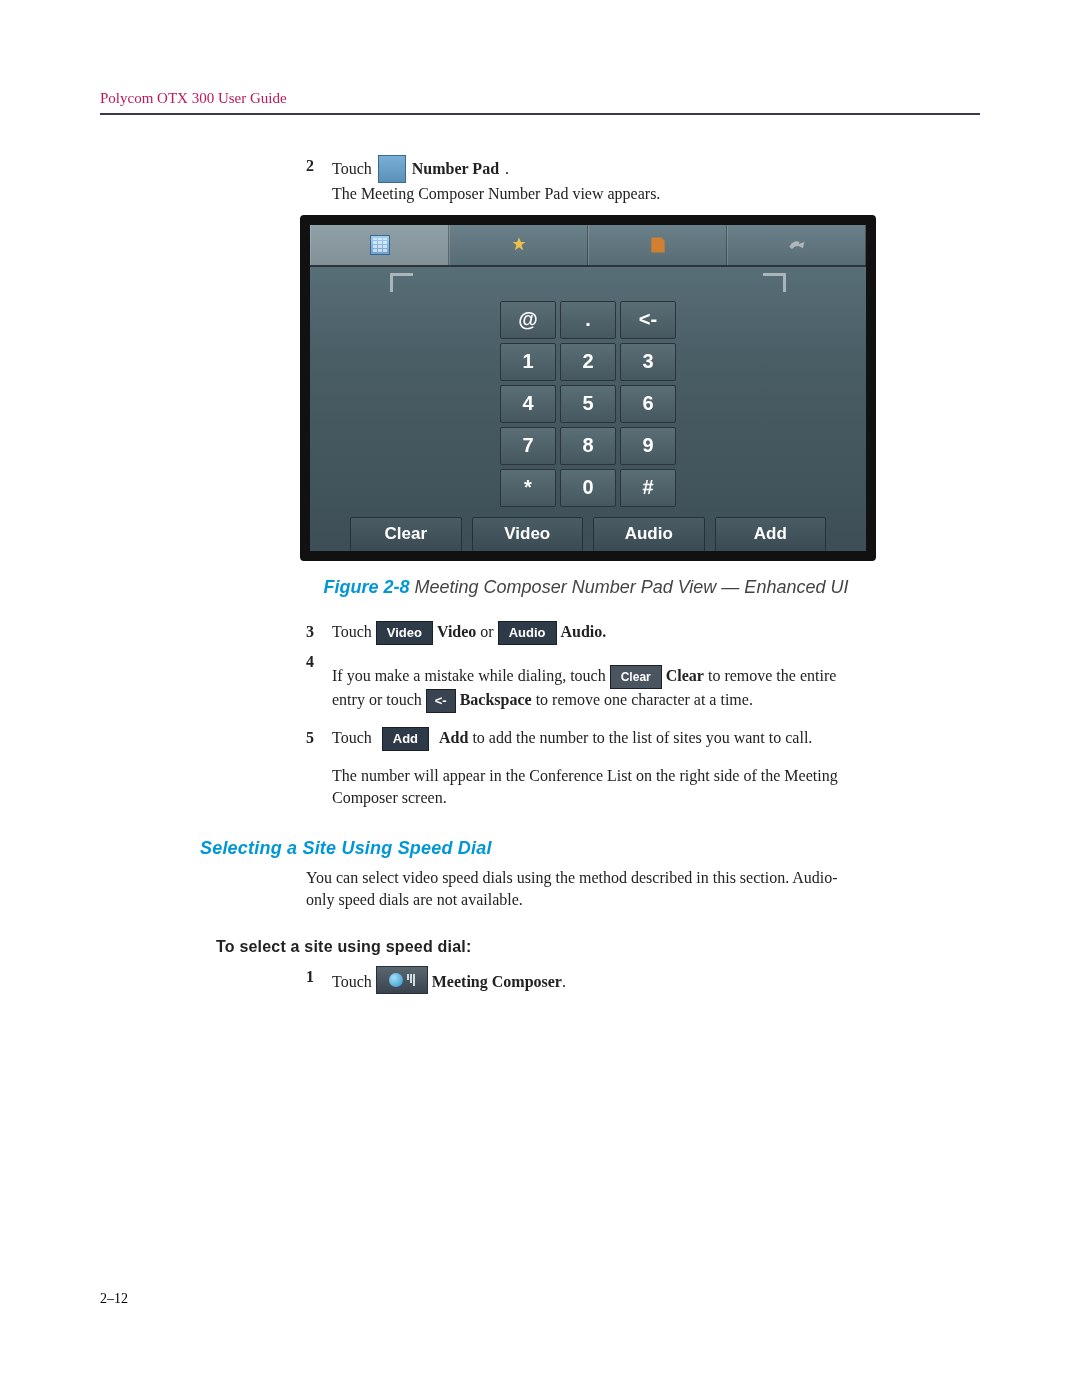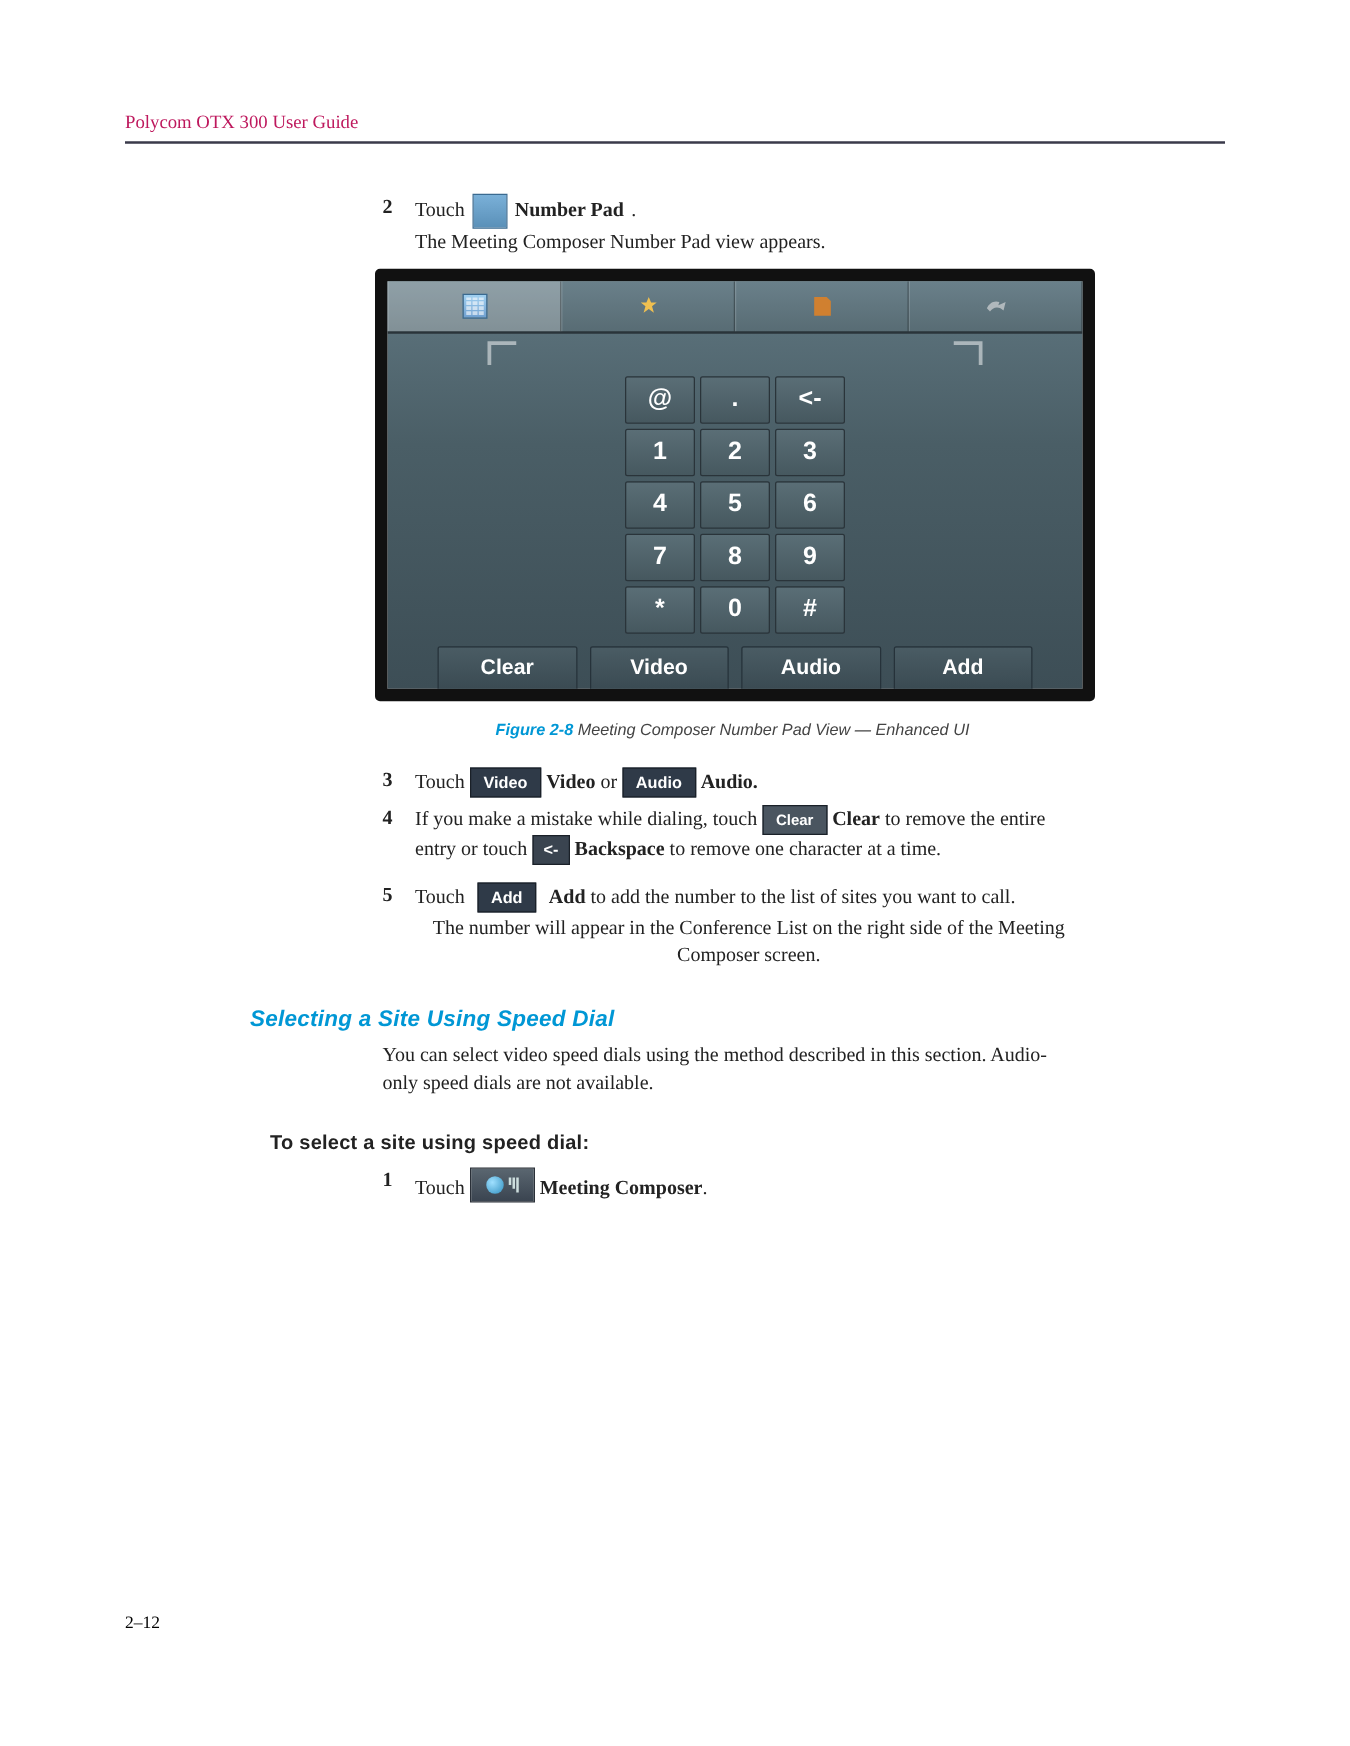--- a/index.html
+++ b/index.html
@@ -186,21 +186,21 @@
     font-weight: bold;
     font-size: 17px;
     height: 34px;
     flex: 1;
     display:flex;align-items:center;justify-content:center;
     border-radius: 2px;
   }
   .caption {
     text-align: center;
     font-family: Arial, sans-serif;
-    font-size: 13px;
+    font-size: 18px;
     font-style: italic;
     color: #444;
     margin: 14px 0 22px 0;
   }
   .caption b {
     color: #0097d5;
     font-style: italic;
     font-weight: bold;
   }
   .h3 {
@@ -347,39 +347,39 @@
         <span class="btn-chip">Video</span>
         <span><b>Video</b><span> or </span></span>
         <span class="btn-chip">Audio</span>
         <b>Audio.</b>
       </div>
     </div>
 
     <div class="step">
       <div class="step-num">4</div>
       <div class="step-body">
-        <div style="">
+        <div style="margin-top:14px;">
           <span>If you make a mistake while dialing, touch </span>
           <span class="btn-chip light">Clear</span>
           <b> Clear</b><span> to remove the entire entry or touch </span>
           <span class="btn-chip back">&lt;-</span>
           <b> Backspace</b><span> to remove one character at a time.</span>
         </div>
       </div>
     </div>
 
     <div class="step" style="margin-top:14px;">
       <div class="step-num">5</div>
       <div class="step-body">
         <div>
           <span>Touch</span>
           <span class="btn-chip" style="margin:0 6px;">Add</span>
           <b>Add</b><span> to add the number to the list of sites you want to call.</span>
         </div>
-        <div style="margin-top:2px;text-align:center;">The number will appear in the Conference List on the right side of the Meeting Composer screen.</div>
+        <div style="margin-top:14px;">The number will appear in the Conference List on the right side of the Meeting Composer screen.</div>
       </div>
     </div>
 
   </div>
 
   <div class="h3">Selecting a Site Using Speed Dial</div>
   <div class="bodytext">You can select video speed dials using the method described in this section. Audio-only speed dials are not available.</div>
 
   <div class="h4">To select a site using speed dial:</div>
 

